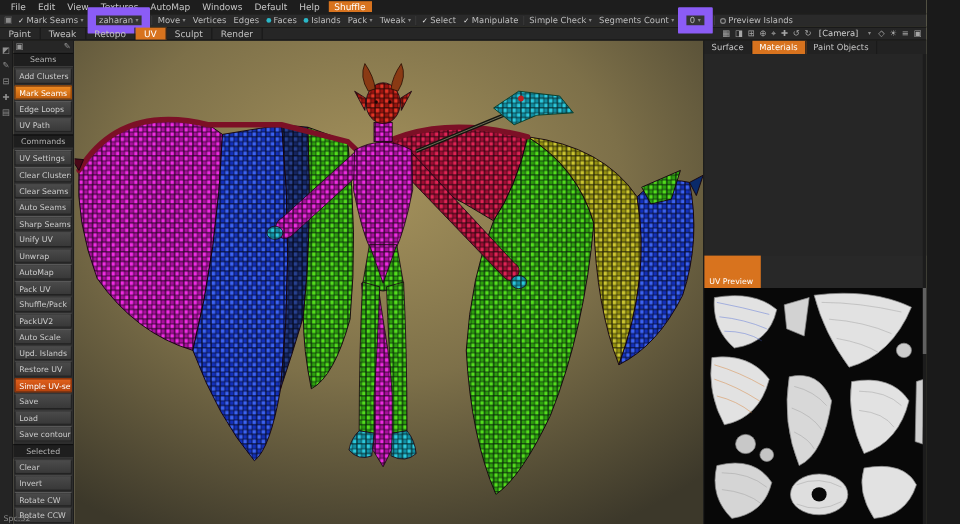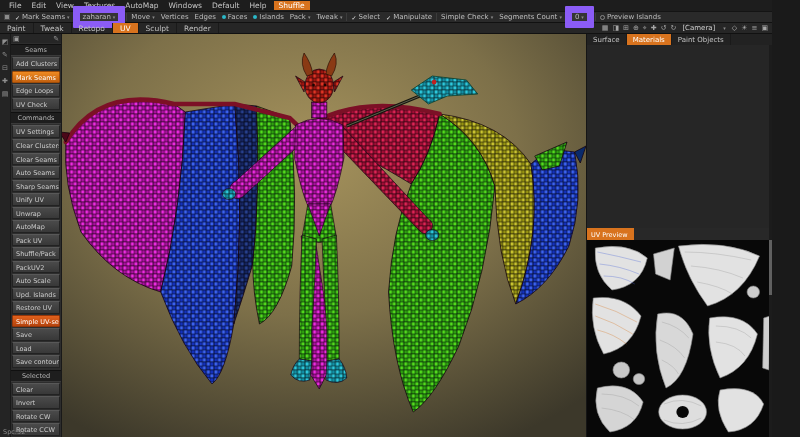--- a/index.html
+++ b/index.html
@@ -59,21 +59,21 @@
   .rightpanel { width:186px; background:#282828; border-left:1px solid #151515;
     display:flex; flex-direction:column; position:relative; }
   .rp-tabs { display:flex; height:11px; background:#222; font-size:7px; color:#c4c4c4; }
   .rp-tab { padding:0 6px; display:flex; align-items:center; border-right:1px solid #1a1a1a; }
   .rp-tab.active { background:#d8731e; color:#fff; }
   .rp-default { height:11px; display:flex; align-items:center; gap:3px; font-size:7px; color:#c0c0c0;
     background:#2f2f2f; border-bottom:1px solid #1c1c1c; padding-left:5px; }
   .x-icon { font-size:6px; color:#bbb; }
   .rp-empty { flex:1; background:#262626; }
   .uvp-label { align-self:flex-start; background:#d8731e; color:#fff; font-size:6.5px;
-    padding:3px 6px 1px 4px; }
+    padding:18px 6px 1px 4px; }
   .uv-preview { height:197px; background:#080808; position:relative; }
   .uv-preview svg { position:absolute; inset:0; width:100%; height:100%; }
   .rp-scroll { position:absolute; right:0; top:11px; bottom:0; width:3px; background:#1c1c1c; }
   .rp-thumb { position:absolute; top:195px; right:0; width:3px; height:55px; background:#606060; }
 
   .status { position:absolute; left:3px; bottom:1px; font-size:6.5px; color:#8a8a8a; z-index:9;margin-top:17px; }
 </style>
 </head>
 <body>
 
@@ -197,21 +197,21 @@
 
     <div class="sidebar">
       <div class="sb-header">
         <span>▣</span>
         <span>✎</span>
       </div>
       <div class="section-h">Seams</div>
       <div class="sb-btn">Add Clusters</div>
       <div class="sb-btn orange">Mark Seams</div>
       <div class="sb-btn">Edge Loops</div>
-      <div class="sb-btn">UV Check</div>
+      <div class="sb-btn">UV Path</div>
       <div class="section-h">Commands</div>
       <div class="sb-btn">UV Settings</div>
       <div class="sb-btn">Clear Clusters</div>
       <div class="sb-btn">Clear Seams</div>
       <div class="sb-btn">Auto Seams</div>
       <div class="sb-btn">Sharp Seams</div>
       <div class="sb-btn">Unify UV</div>
       <div class="sb-btn">Unwrap</div>
       <div class="sb-btn">AutoMap</div>
       <div class="sb-btn">Pack UV</div>

